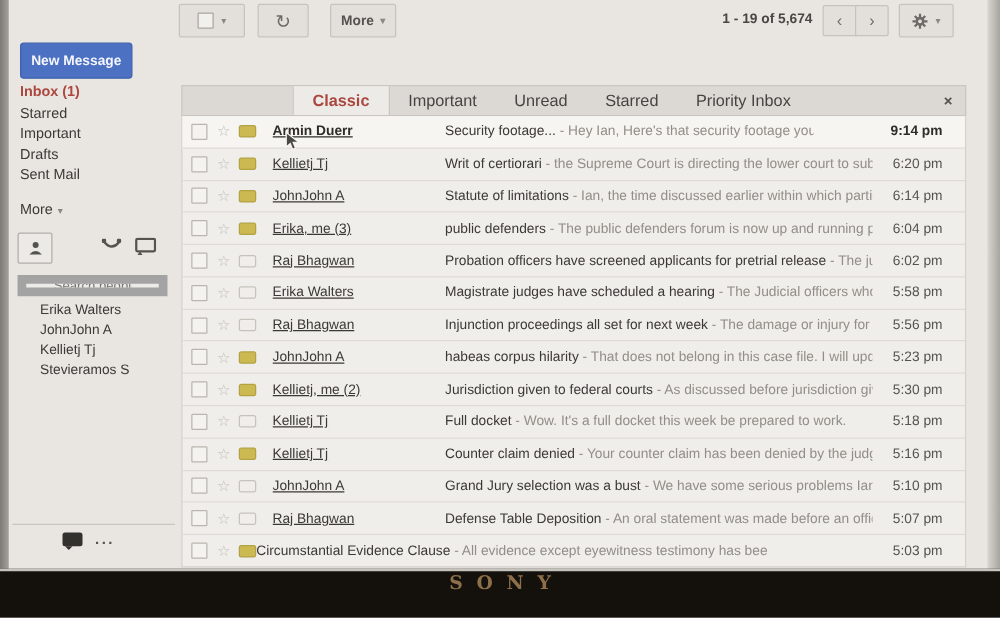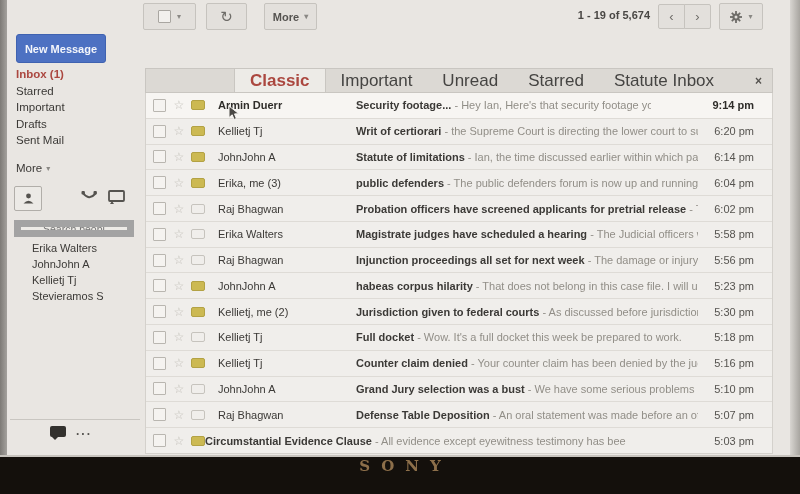--- a/index.html
+++ b/index.html
@@ -51,39 +51,39 @@
   .contact{font-size:11px;line-height:16px;color:#3b3936;cursor:default;}
   #chat-divider{position:absolute;left:10px;top:419px;width:130px;border-top:1px solid #c9c6c1;}
   #chat-bubble{position:absolute;left:50px;top:426px;width:16px;height:11px;background:#33312e;border-radius:2px;}
   #chat-bubble:after{content:"";position:absolute;left:2px;top:11px;border:3px solid transparent;border-top-color:#33312e;}
   #chat-more{position:absolute;left:76px;top:424px;font-size:12px;color:#55534f;letter-spacing:2px;font-weight:700;}
   
   #tab-strip{position:absolute;left:145px;top:68px;width:628px;height:25px;
              background:#dcd9d4;border:1px solid #c9c6c1;box-sizing:border-box;
              display:flex;align-items:stretch;}
   #tab-spacer{width:88px;}
-  .tab{display:flex;align-items:center;padding:0 15px;font-size:17px;color:#454442;cursor:default;}
+  .tab{display:flex;align-items:center;padding:0 15px;font-size:13px;color:#454442;cursor:default;}
   .tab.selected{background:#edebe7;color:#ab473f;font-weight:700;border-left:1px solid #c9c6c1;border-right:1px solid #c9c6c1;}
   #tab-close{margin-left:auto;display:flex;align-items:center;padding:0 10px;font-size:12px;color:#55534f;font-weight:700;}
   
   #mail-list{position:absolute;left:145px;top:93px;width:628px;height:361px;
              background:#f0eeeb;border:1px solid #d4d1cc;border-top:none;box-sizing:border-box;
              display:flex;flex-direction:column;}
   .row{flex:1;display:flex;align-items:center;border-bottom:1px solid #dedbd6;
        padding:0 18px 0 7px;box-sizing:border-box;overflow:hidden;cursor:default;}
   .row:last-child{border-bottom:none;}
   .row .cbx{width:11px;height:11px;border:1px solid #b9b6b0;border-radius:1px;background:#f5f3f0;flex:none;}
   .row .star{width:14px;margin-left:6px;font-size:12px;color:#c3c0ba;flex:none;text-align:center;line-height:1;}
   .row .lbl{width:14px;height:10px;border-radius:2px;margin-left:5px;flex:none;box-sizing:border-box;}
   .row .lbl.yellow{background:#ccb952;border:1px solid #b3a244;}
   .row .lbl.outline{background:transparent;border:1px solid #c6c3bd;}
   .row .sender{width:138px;margin-left:13px;flex:none;font-size:11px;color:#3b3936;
-               white-space:nowrap;overflow:hidden;}
+               white-space:nowrap;overflow:hidden;text-decoration:underline;}
   .row .subjwrap{flex:1;overflow:hidden;white-space:nowrap;font-size:11px;min-width:0;}
-  .row .subj{font-weight:700;color:#3b3936;}
+  .row .subj{font-weight:400;color:#3b3936;}
   .row .prev{color:#918e87;}
   .row .time{width:56px;flex:none;text-align:right;font-size:11px;color:#55534f;}
   .row.unread{background:#f7f5f2;}
   .row.unread .sender{font-weight:700;color:#2f2d2a;}
   .row.unread .time{font-weight:700;color:#2f2d2a;margin-left:47px;}
   
   #cursor{position:absolute;left:228px;top:105px;z-index:5;}
   svg{display:block;}
 </style>
 </head>
@@ -162,21 +162,21 @@
   <div id="chat-divider"></div>
   <div id="chat-bubble"></div>
   <div id="chat-more">...</div>
 
   <div id="tab-strip">
     <div id="tab-spacer"></div>
     <div class="tab selected">Classic</div>
       <div class="tab">Important</div>
       <div class="tab">Unread</div>
       <div class="tab">Starred</div>
-      <div class="tab">Statute Inbox</div>
+      <div class="tab">Priority Inbox</div>
       <div id="tab-close">×</div>
   </div>
 
   <div id="mail-list">
       <div class="row unread">
     <span class="cbx"></span>
     <span class="star">☆</span>
     <span class="lbl yellow"></span>
     <span class="sender">Armin Duerr</span>
     <span class="subjwrap">

